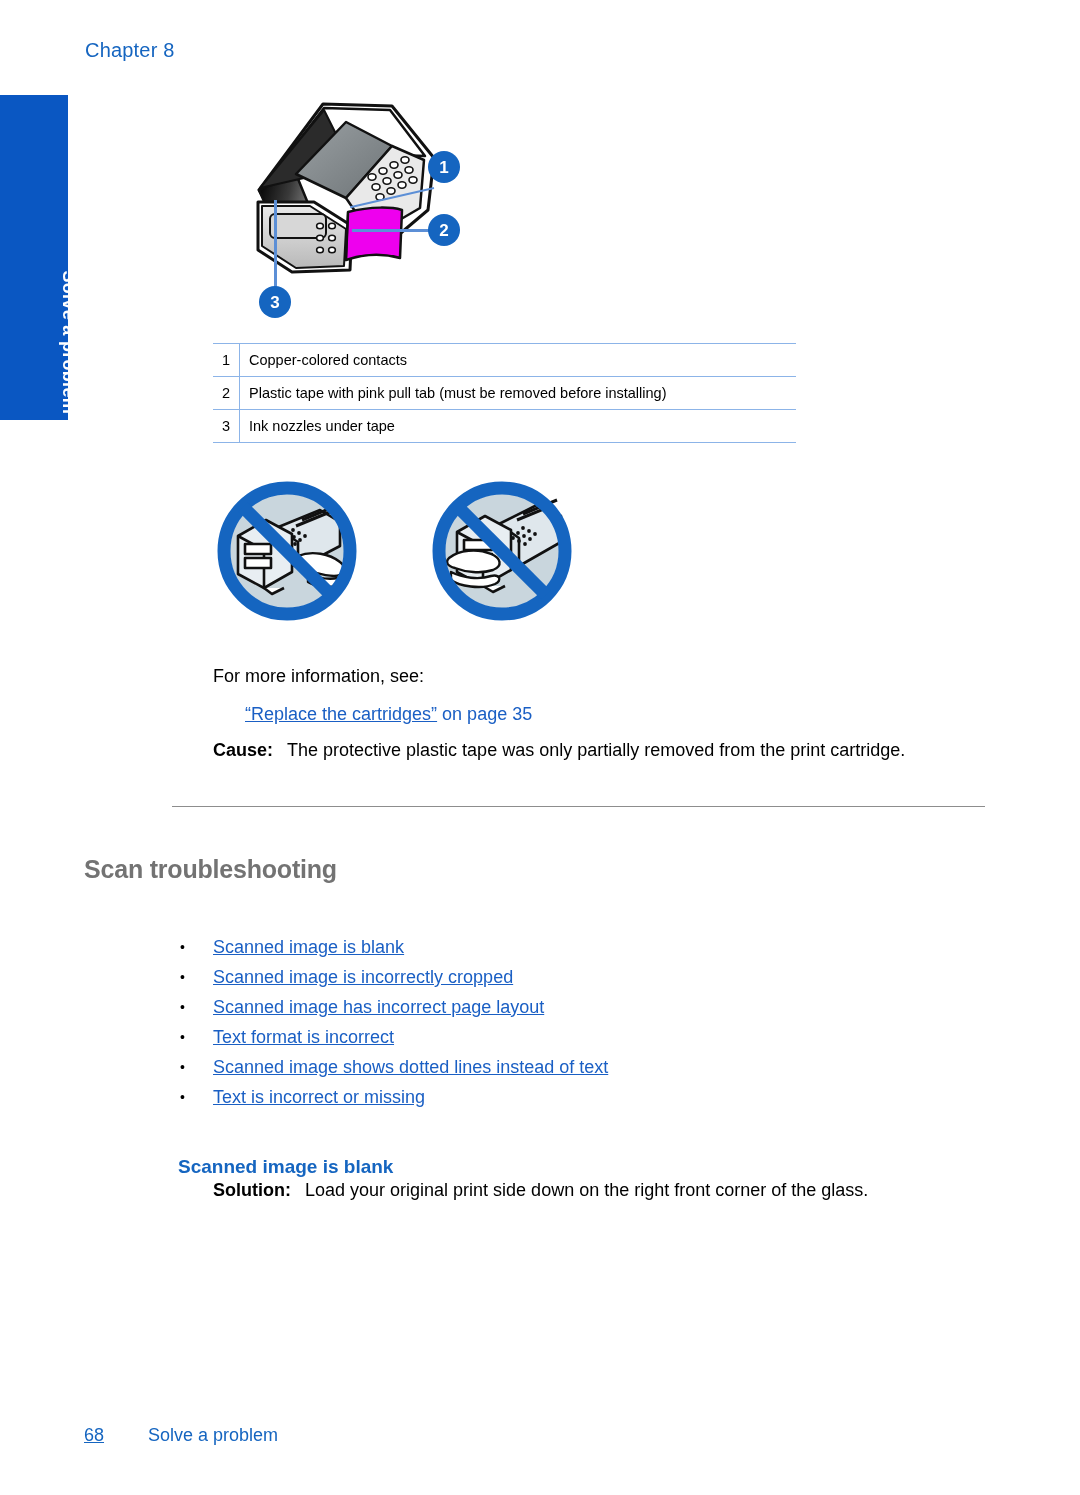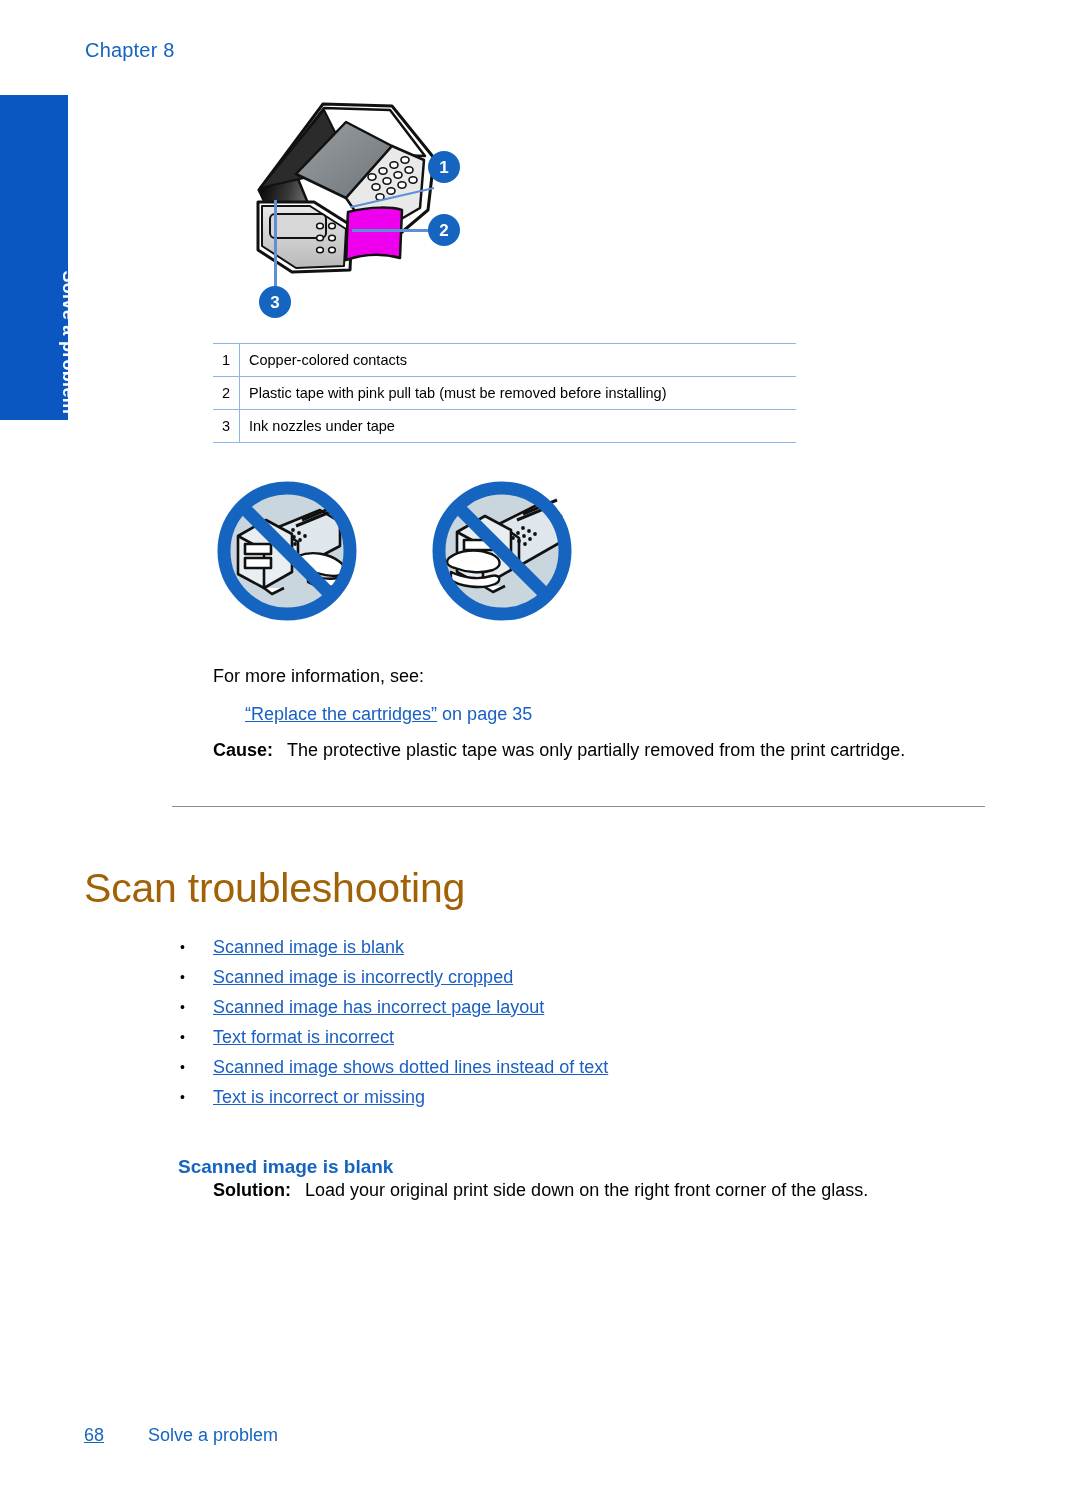--- a/index.html
+++ b/index.html
@@ -159,23 +159,23 @@
     width: 813px;
     height: 1px;
     background: #8d8d8d;
   }
 
   
   #section-heading {
     position: absolute;
     left: 84px;
     top: 838px;
-    font-size: 41px;
-    font-weight: normal;
-    color: #a16207;
+    font-size: 25px;
+    font-weight: bold;
+    color: #737373;
     letter-spacing: -.2px;
     white-space: nowrap;
   }
 
   #intro-text {
     position: absolute;
     left: 213px;
     top: 899px;
     font-size: 18px;
   }

